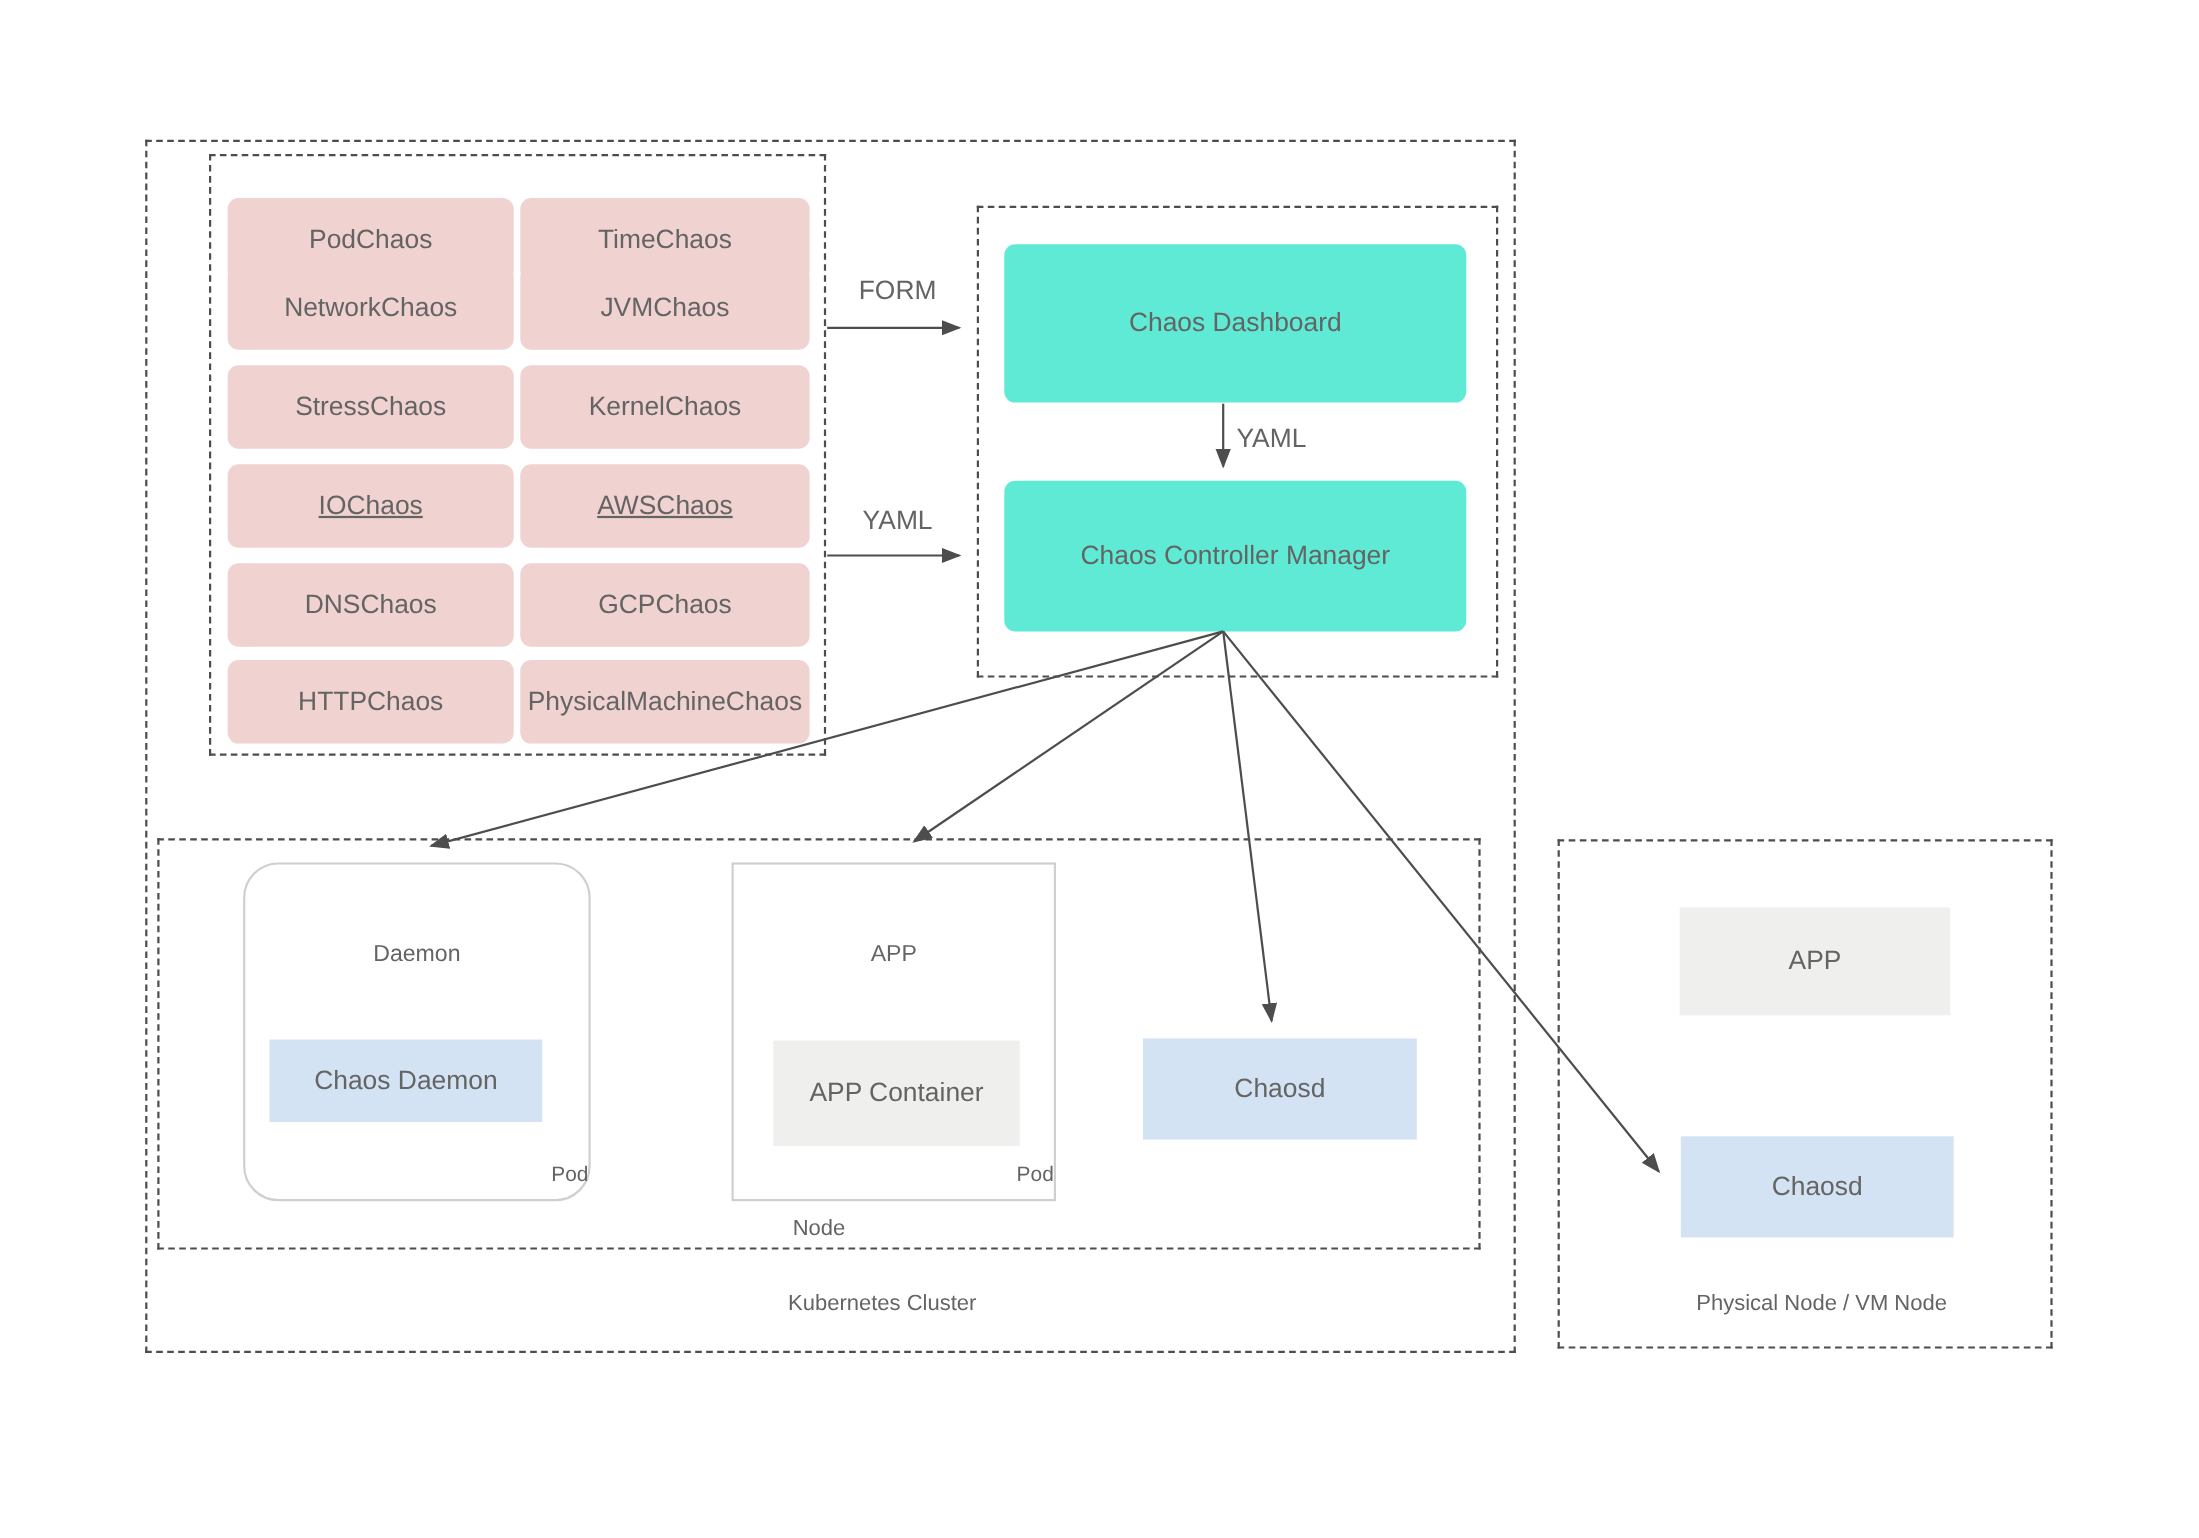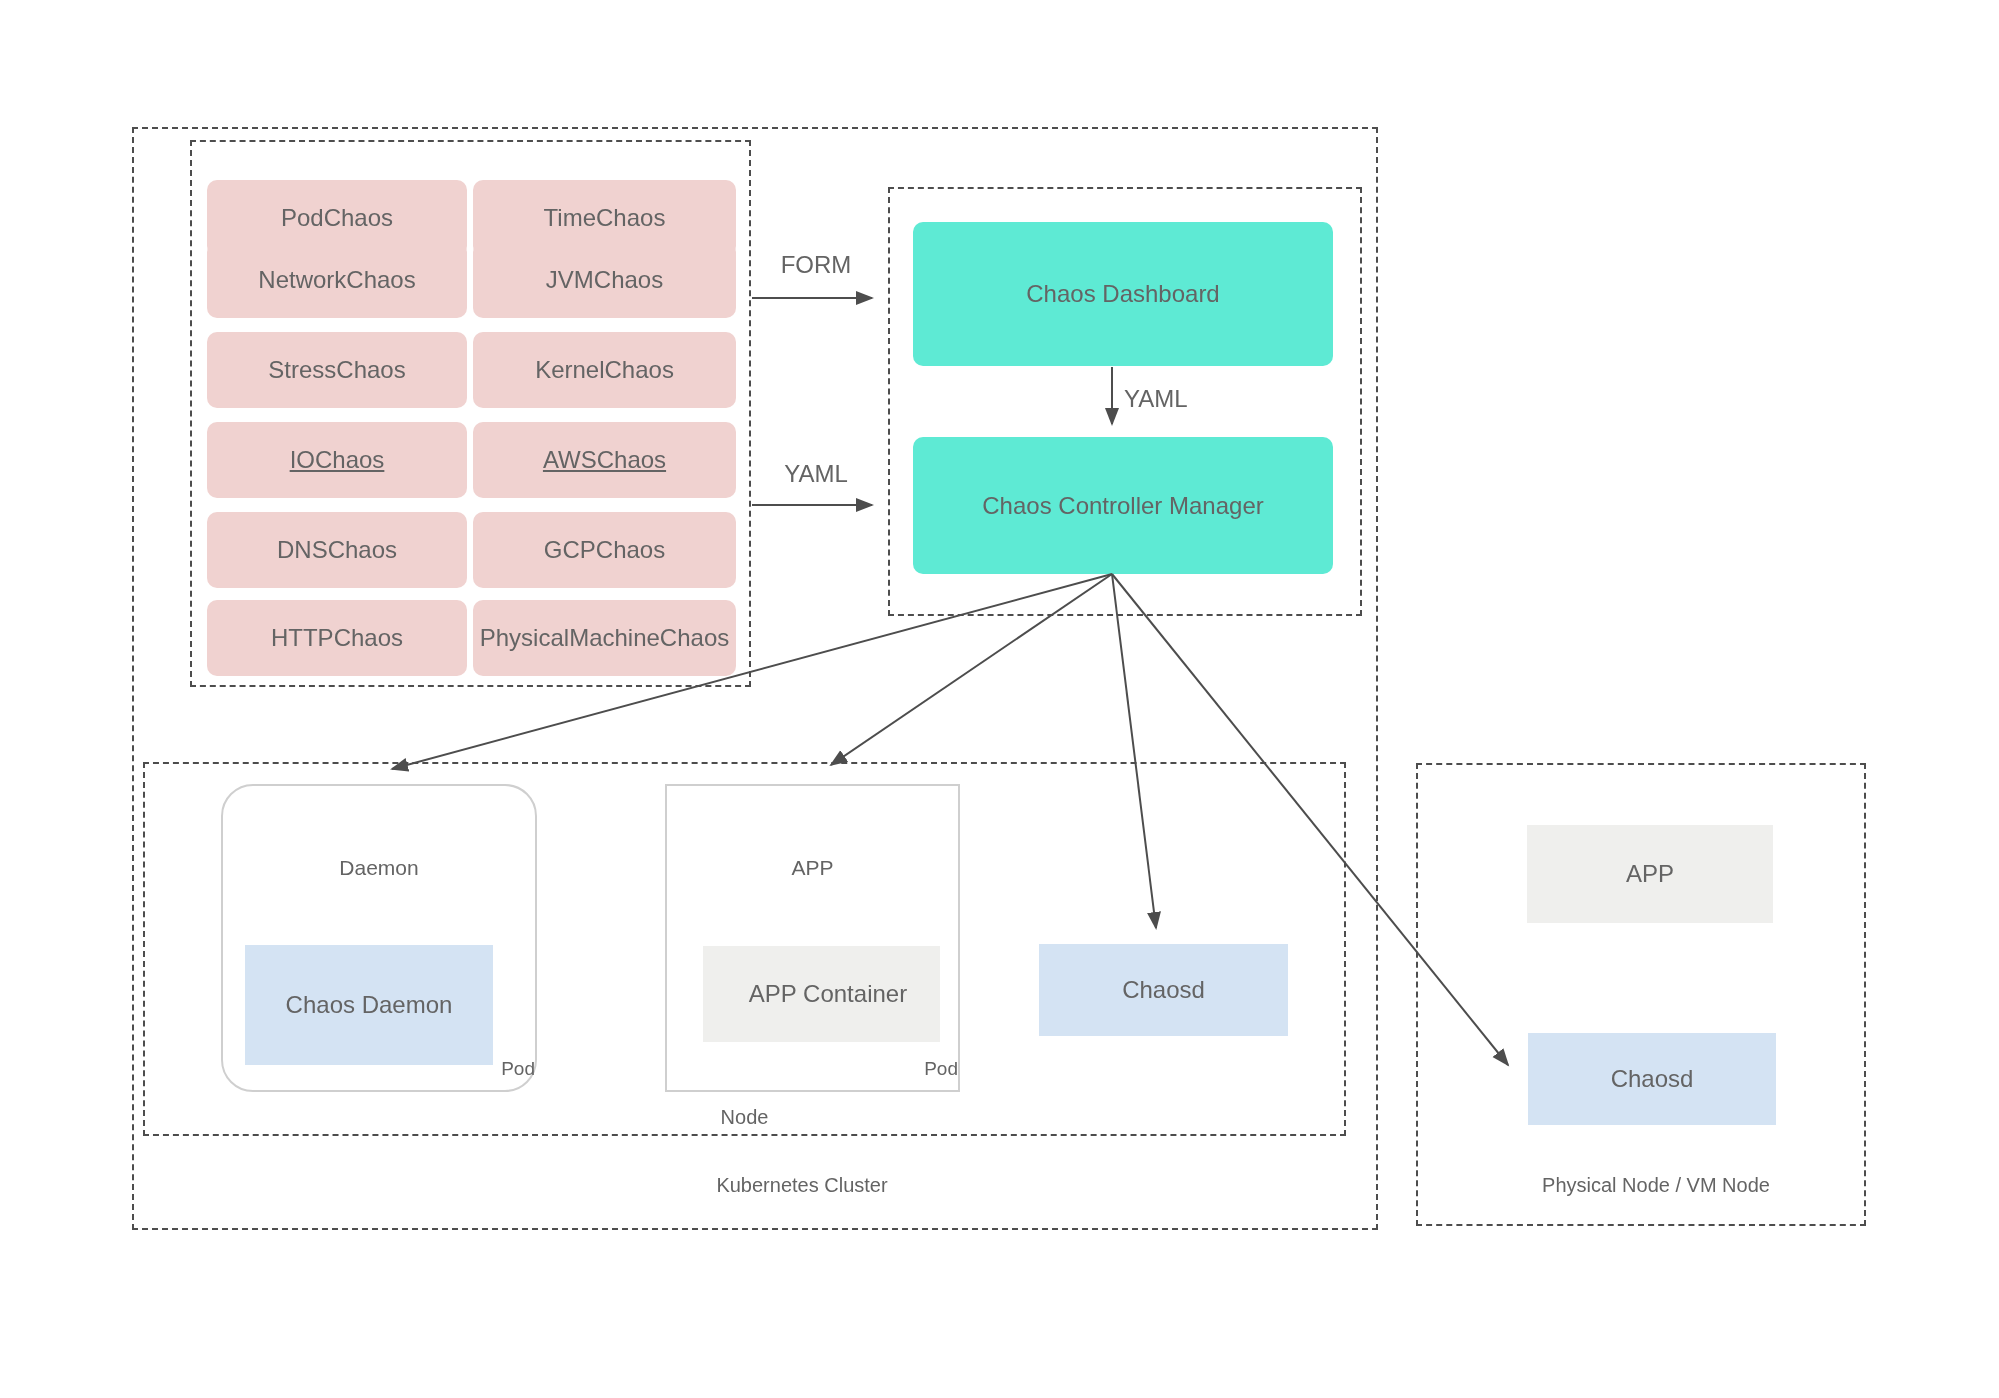--- a/index.html
+++ b/index.html
@@ -41,22 +41,22 @@
   
   #node-box{left:143px;top:762px;width:1203px;height:374px;}
   .pod-box{background:#ffffff;border:2px solid #CFCFCF;}
   #daemon-pod{left:221px;top:784px;width:316px;height:308px;border-radius:32px;}
   #app-pod{left:665px;top:784px;width:295px;height:308px;}
   .pod-title{position:absolute;left:0;top:70px;width:100%;text-align:center;font-size:21px;}
   .pod-caption{position:absolute;left:0;bottom:10px;width:100%;text-align:right;font-size:19px;}
   .inner-rect{
     position:absolute;display:flex;align-items:center;justify-content:center;font-size:24px;
   }
-  #chaos-daemon-box{left:22px;top:159px;width:248px;height:120px;background:#D4E3F3;}
-  #app-container-box{left:36px;top:160px;width:224px;height:96px;background:#EFEFED;padding-left:13px;}
+  #chaos-daemon-box{left:22px;top:159px;width:248px;height:75px;background:#D4E3F3;}
+  #app-container-box{left:36px;top:160px;width:224px;height:96px;background:#EFEFED;}
   #chaosd-node-box{left:1039px;top:944px;width:249px;height:92px;background:#D4E3F3;font-size:24px;}
   #node-label{left:143px;top:1103px;width:1203px;height:28px;font-size:20px;}
   #k8s-label{left:132px;top:1171px;width:1340px;height:28px;font-size:20px;}
 
   
   #physical-box{left:1416px;top:763px;width:450px;height:463px;}
   #physical-app-box{left:1527px;top:825px;width:246px;height:98px;background:#EFEFED;font-size:24px;}
   #physical-chaosd-box{left:1528px;top:1033px;width:248px;height:92px;background:#D4E3F3;font-size:24px;}
   #physical-label{left:1416px;top:1171px;width:480px;height:28px;font-size:20px;}
 

